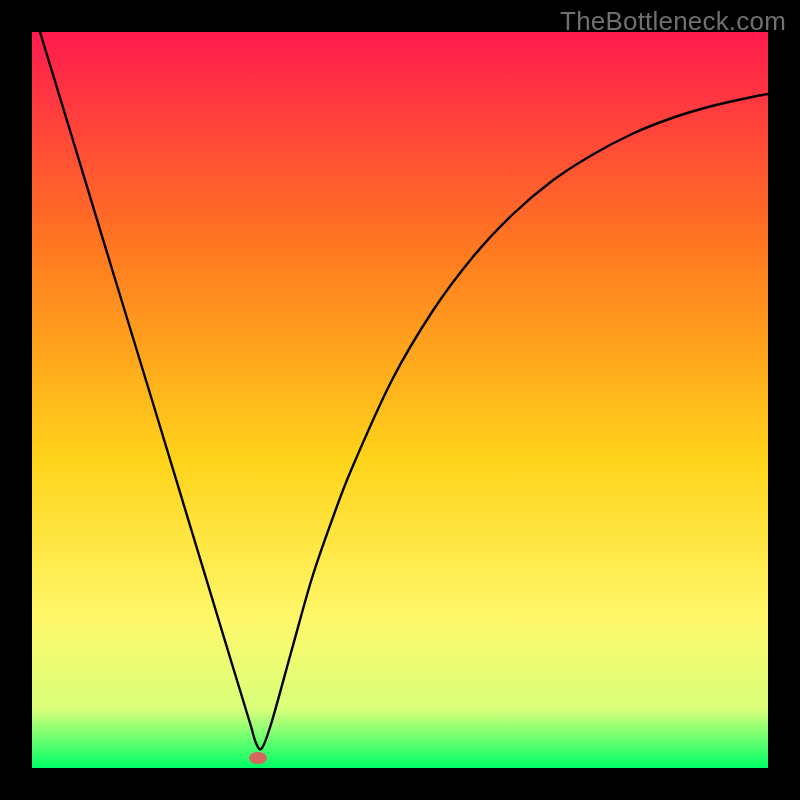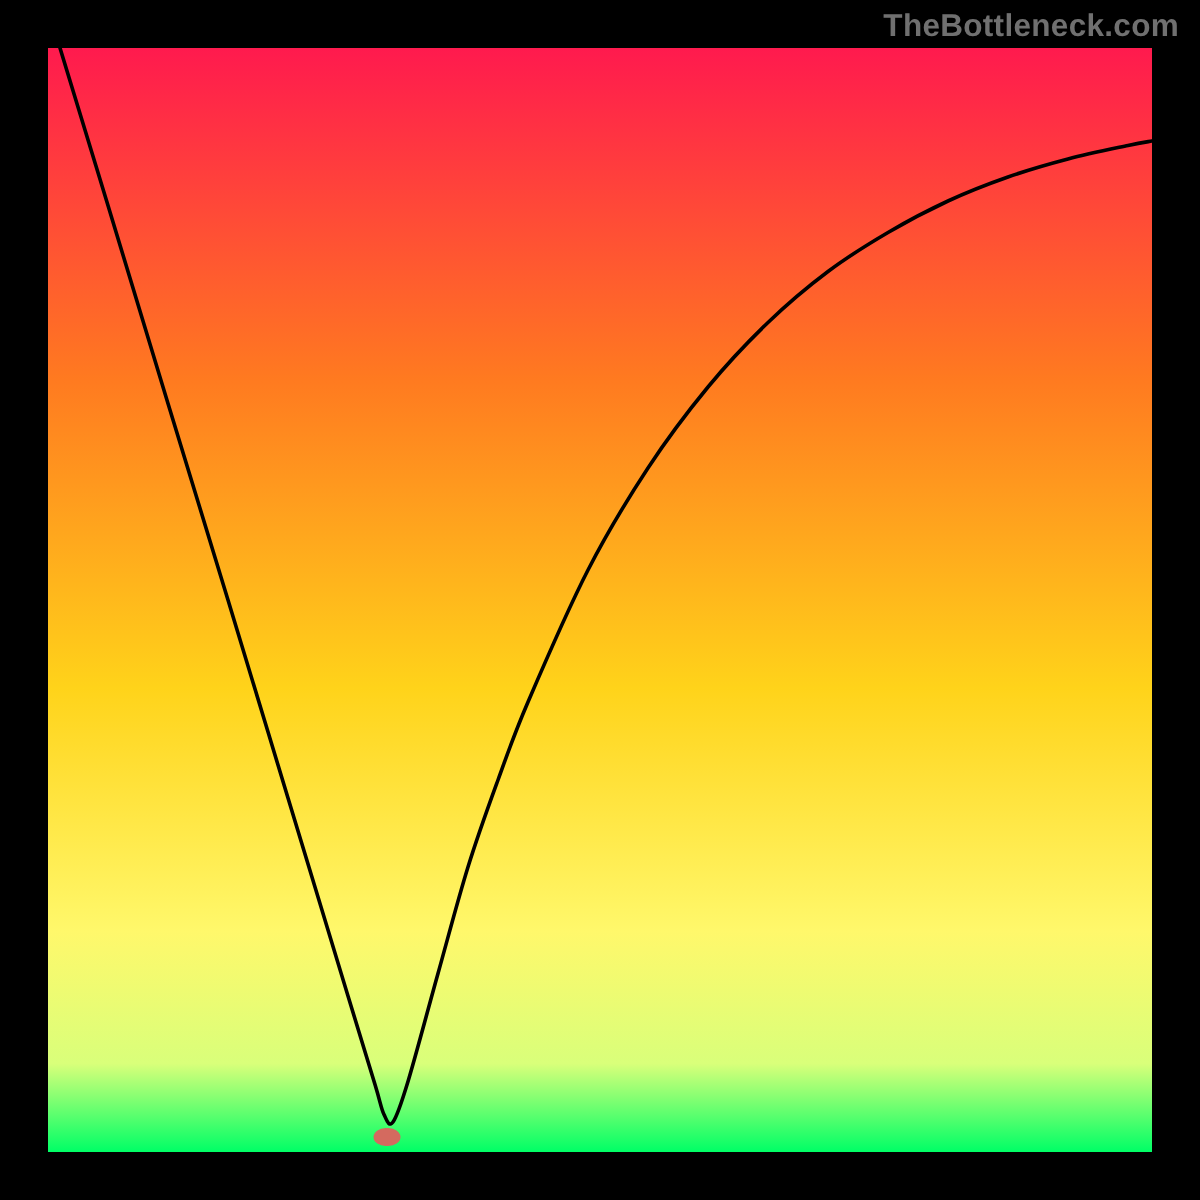--- a/index.html
+++ b/index.html
@@ -38,22 +38,22 @@
     left: 0;
     top: 0;
     width: 736px;
     height: 736px;
   }
   .watermark {
     position: absolute;
     top: 6px;
     right: 14px;
     color: #707070;
-    font-size: 21px;
-    font-weight: 700;
+    font-size: 26px;
+    font-weight: 400;
     letter-spacing: 0.2px;
     font-family: Arial, Helvetica, sans-serif;
   }
   .marker {
     position: absolute;
     background: #d46a5f;
     border-radius: 50% / 55%;
   }
 </style>
 </head>

